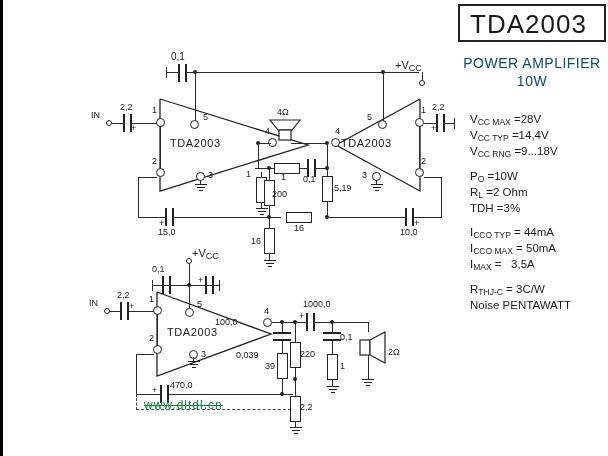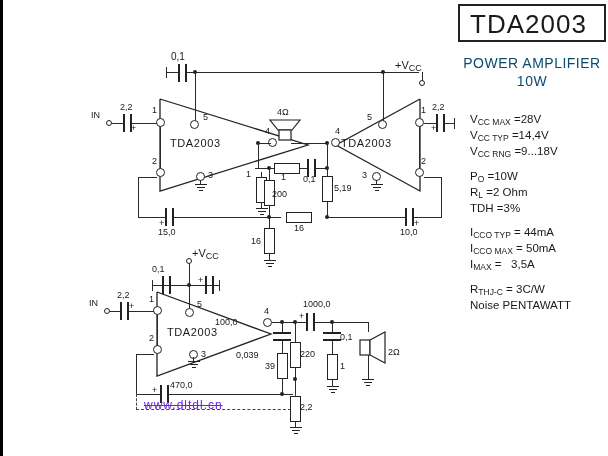--- a/index.html
+++ b/index.html
@@ -57,21 +57,21 @@
   .subtitle{position:absolute;text-align:center;font-size:14px;letter-spacing:.5px;color:#0c4a6e;}
   .subtitle div+div{margin-top:2px;}
 
   
   .specs{position:absolute;font-size:11.5px;line-height:15px;color:#1a1a1a;}
   .specs .grp{margin-bottom:9px;}
   .specs .row{white-space:pre;}
   .specs sub{font-size:8.5px;vertical-align:baseline;position:relative;top:2px;}
 
   
-  .wm{position:absolute;font-size:12px;letter-spacing:1px;color:#6d28d9;
+  .wm{position:absolute;font-size:12px;letter-spacing:1px;color:#15803d;
       text-decoration:line-through;white-space:nowrap;}
   .dash{position:absolute;border:1px dashed #444;box-sizing:border-box;}
 </style>
 </head>
 <body>
 
 <div id="sheet">
   <div class="edge-left"></div>
 
   <div class="titlebox" style="left:458px;top:4px;width:148px;height:38px;"></div>

